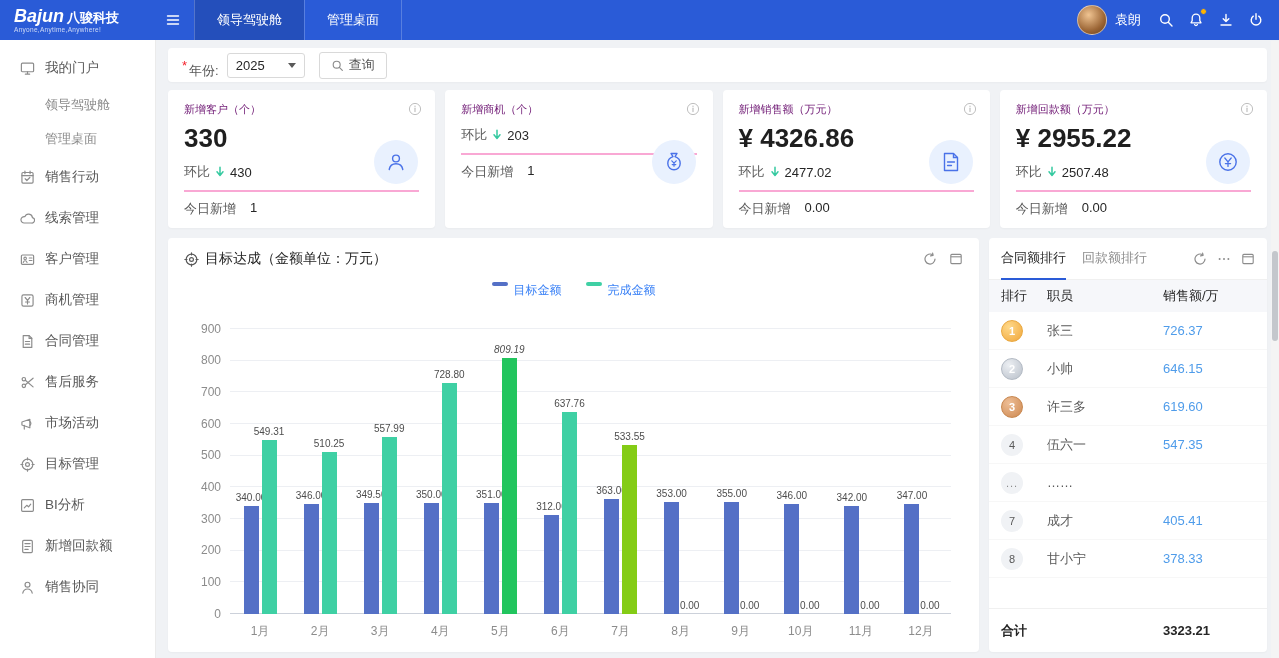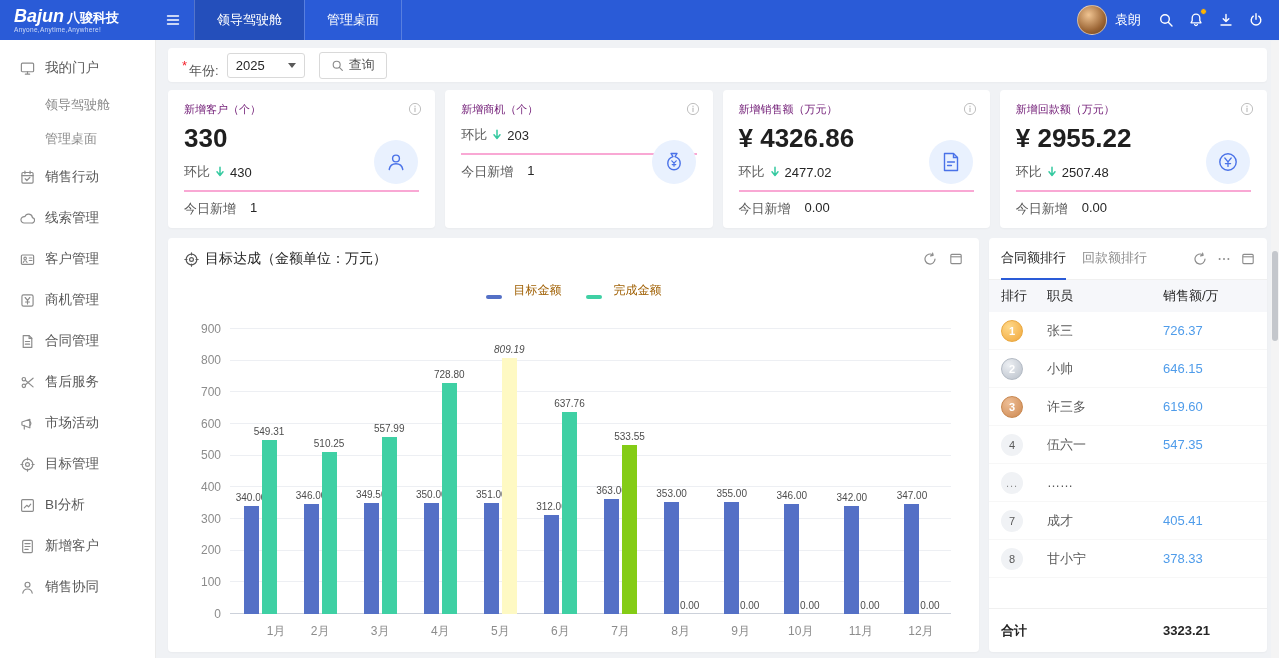--- a/index.html
+++ b/index.html
@@ -63,21 +63,21 @@
 
 
 .bottom-row{display:flex;gap:10px;height:414px;flex-shrink:0;}
 .chart-panel{flex:1;min-width:0;background:#fff;border-radius:4px;padding:12px 16px 10px;display:flex;flex-direction:column;box-shadow:0 1px 2px rgba(0,0,0,.03);}
 .panel-header{display:flex;align-items:center;flex-shrink:0;}
 .panel-title{display:flex;align-items:center;gap:6px;font-size:14px;color:#262626;}
 .panel-title .icon{width:15px;height:15px;color:#595959;}
 .panel-actions{margin-left:auto;display:flex;align-items:center;gap:12px;color:#8c8c8c;}
 .panel-actions .icon{width:14px;height:14px;cursor:pointer;}
 .legend{display:flex;justify-content:center;gap:24px;margin-top:14px;flex-shrink:0;}
-.legend-item{display:flex;align-items:flex-end;gap:12px;font-size:12px;color:#a16207;cursor:pointer;}
+.legend-item{display:flex;align-items:flex-start;gap:6px;font-size:12px;color:#3b82f6;cursor:pointer;}
 .legend-marker{width:16px;height:4px;border-radius:2px;}
 .chart-body{flex:1;position:relative;margin:30px 12px 0 46px;}
 .plot{position:absolute;left:0;right:0;top:0;bottom:28px;}
 .gridline{position:absolute;left:0;right:0;height:1px;background:#edeff3;}
 .gridline.zero{background:#ccd1da;}
 .ytick{position:absolute;right:calc(100% + 9px);top:50%;transform:translateY(-50%);font-size:12px;color:#8c8c8c;}
 .bar-group{position:absolute;top:0;bottom:0;display:flex;align-items:flex-end;justify-content:center;gap:3px;}
 .bar{width:15px;position:relative;}
 .bar-label{position:absolute;bottom:100%;margin-bottom:3px;left:50%;transform:translateX(-50%);font-size:10px;color:#4d4d4d;white-space:nowrap;}
 .xlabels{position:absolute;left:0;right:0;bottom:0;height:24px;}
@@ -287,21 +287,21 @@
           </div>
         </div>
         <div class="side-group">
           <div class="side-item">
             <span class="icon">
               <svg viewBox="0 0 14 14">
                 <rect x="2.5" y="1.3" width="9" height="11.4" rx="1" stroke="currentColor" stroke-width="1.1" fill="none"></rect>
                 <path d="M4.6 4.3h4.8M4.6 7h4.8M4.6 9.7h3" stroke="currentColor" stroke-width="1.1" stroke-linecap="round"></path>
               </svg>
             </span>
-            <span>新增客户</span>
+            <span>新增回款额</span>
           </div>
         </div>
         <div class="side-group">
           <div class="side-item">
             <span class="icon">
               <svg viewBox="0 0 14 14">
                 <circle cx="7" cy="4.4" r="2.3" stroke="currentColor" stroke-width="1.1" fill="none"></circle>
                 <path d="M2.6 12.2c.5-2.5 2.3-3.8 4.4-3.8s3.9 1.3 4.4 3.8" stroke="currentColor" stroke-width="1.1" fill="none" stroke-linecap="round"></path>
               </svg>
             </span>
@@ -553,21 +553,21 @@
                     <div class="bar-label">350.00</div>
                   </div>
                   <div class="bar" style="height: 80.9778%; background: rgb(63, 208, 164);">
                     <div class="bar-label">728.80</div>
                   </div>
                 </div>
                 <div class="bar-group" style="left: 33.3333%; width: 8.33333%;">
                   <div class="bar" style="height: 39%; background: rgb(84, 112, 198);">
                     <div class="bar-label">351.00</div>
                   </div>
-                  <div class="bar" style="height: 89.91%; background: #fef9c3; font-style: italic;">
+                  <div class="bar" style="height: 89.91%; background: #22c55e; font-style: italic;">
                     <div class="bar-label">809.19</div>
                   </div>
                 </div>
                 <div class="bar-group" style="left: 41.6667%; width: 8.33333%;">
                   <div class="bar" style="height: 34.6667%; background: rgb(84, 112, 198);">
                     <div class="bar-label">312.00</div>
                   </div>
                   <div class="bar" style="height: 70.8622%; background: rgb(63, 208, 164);">
                     <div class="bar-label">637.76</div>
                   </div>
@@ -615,21 +615,21 @@
                 <div class="bar-group" style="left: 91.6667%; width: 8.33333%;">
                   <div class="bar" style="height: 38.5556%; background: rgb(84, 112, 198);">
                     <div class="bar-label">347.00</div>
                   </div>
                   <div class="bar" style="height: 0%; background: rgb(63, 208, 164);">
                     <div class="bar-label">0.00</div>
                   </div>
                 </div>
               </div>
             <div class="xlabels" id="xlabels">
-                <div class="xlabel" style="left: 4.16667%; margin-left: 16px;">1月</div>
+                <div class="xlabel" style="left: 4.16667%;">1月</div>
                 <div class="xlabel" style="left: 12.5%;">2月</div>
                 <div class="xlabel" style="left: 20.8333%;">3月</div>
                 <div class="xlabel" style="left: 29.1667%;">4月</div>
                 <div class="xlabel" style="left: 37.5%;">5月</div>
                 <div class="xlabel" style="left: 45.8333%;">6月</div>
                 <div class="xlabel" style="left: 54.1667%;">7月</div>
                 <div class="xlabel" style="left: 62.5%;">8月</div>
                 <div class="xlabel" style="left: 70.8333%;">9月</div>
                 <div class="xlabel" style="left: 79.1667%;">10月</div>
                 <div class="xlabel" style="left: 87.5%;">11月</div>

